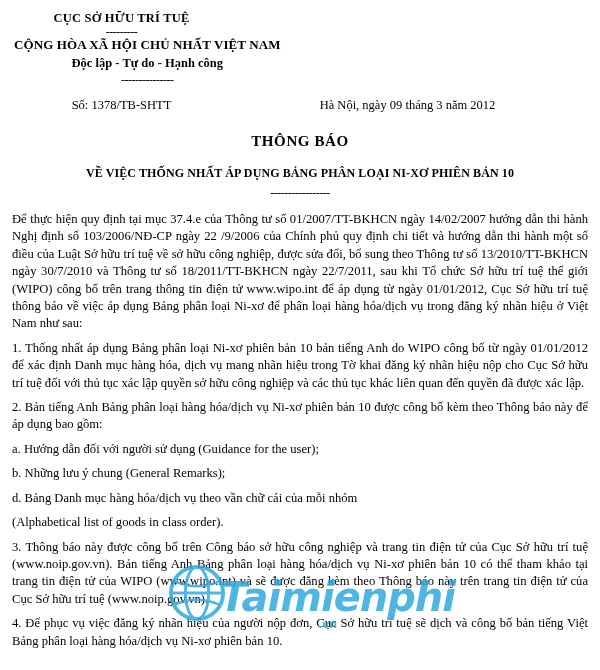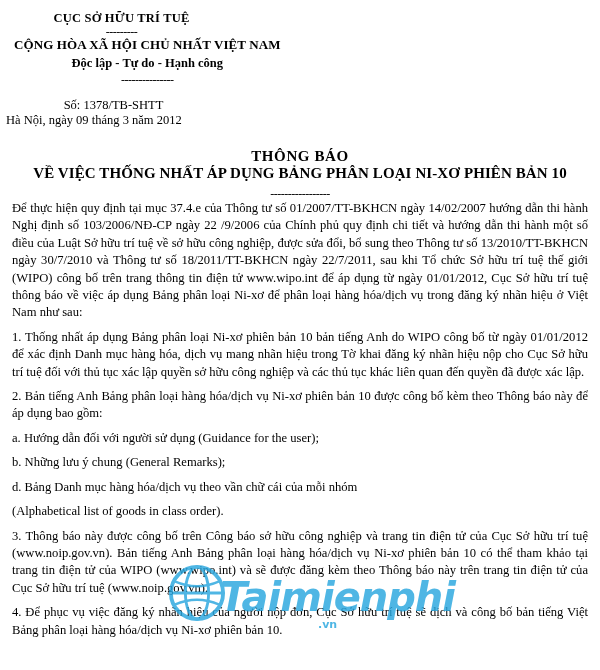--- a/index.html
+++ b/index.html
@@ -63,23 +63,23 @@
     letter-spacing: -0.5px;
   }
   .rule-long {
     font-size: 12px;
     line-height: 12px;
     margin-top: 2px;
     letter-spacing: -0.5px;
   }
   .meta-row {
     display: flex;
-    flex-direction: column;
+    flex-direction: row;
     align-items: baseline;
-    padding: 12px 14px 0 6px;
+    padding: 12px 14px 0 14px;
     box-sizing: border-box;
   }
   .meta-left {
     width: 215px;
     text-align: center;
     font-size: 12.5px;
     flex: none;
   }
   .meta-right {
     flex: 1;
@@ -89,35 +89,36 @@
   .title-block {
     text-align: center;
     margin-top: 20px;
   }
   .title-main {
     font-size: 15px;
     font-weight: bold;
     letter-spacing: 0.6px;
   }
   .title-sub {
-    font-size: 15px;
-    font-weight: bold;
-    margin-top: 0;
+    font-size: 12px;
+    font-weight: bold;
+    margin-top: 16px;
     letter-spacing: 0.1px;
   }
   .divider-dots {
     text-align: center;
     font-size: 12px;
     line-height: 12px;
     margin-top: 6px;
     letter-spacing: -0.5px;
   }
   .body {
     padding: 0 12px;
     box-sizing: border-box;
+    margin-top: 12px;
   }
   p.para {
     font-size: 12.6px;
     line-height: 17.4px;
     margin: 0 0 7px 0;
     text-align: justify;
     text-justify: inter-word;
   }
   .watermark {
     position: absolute;

